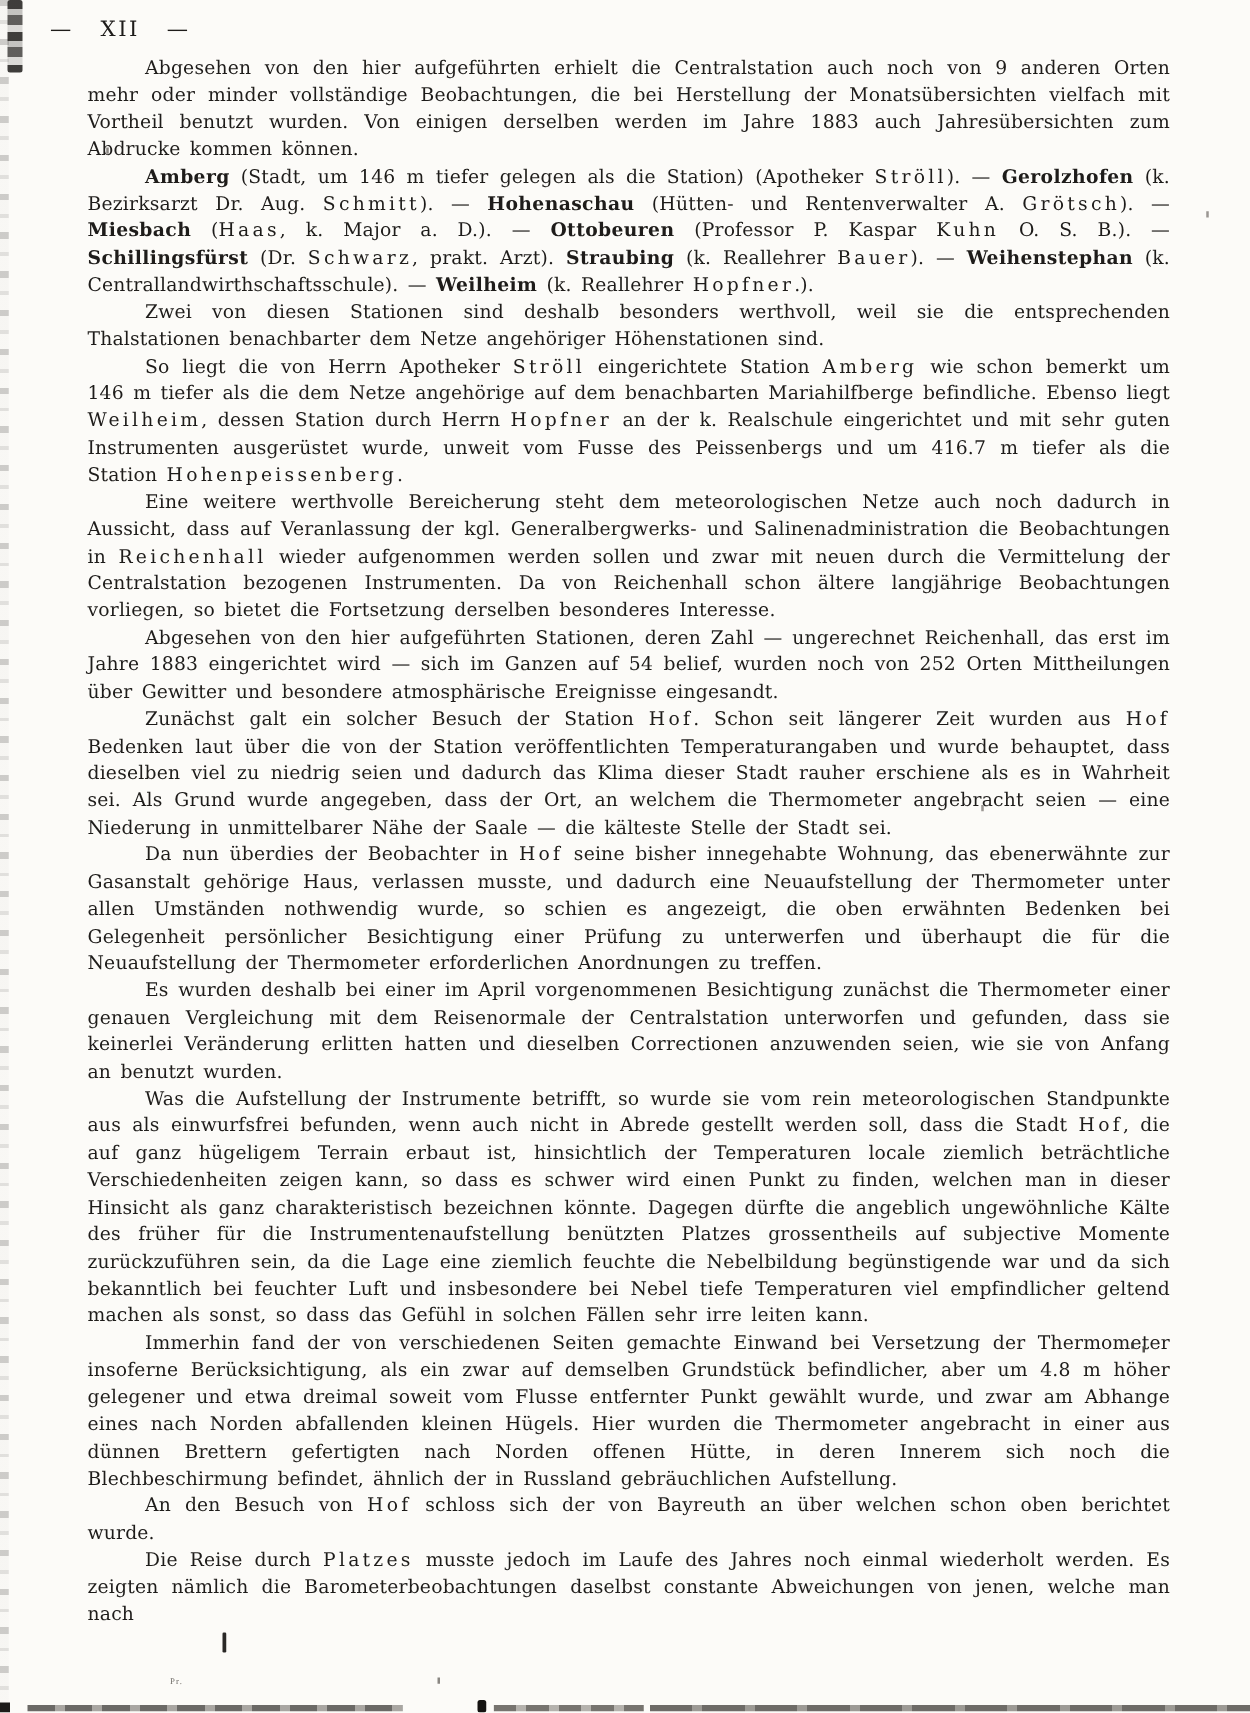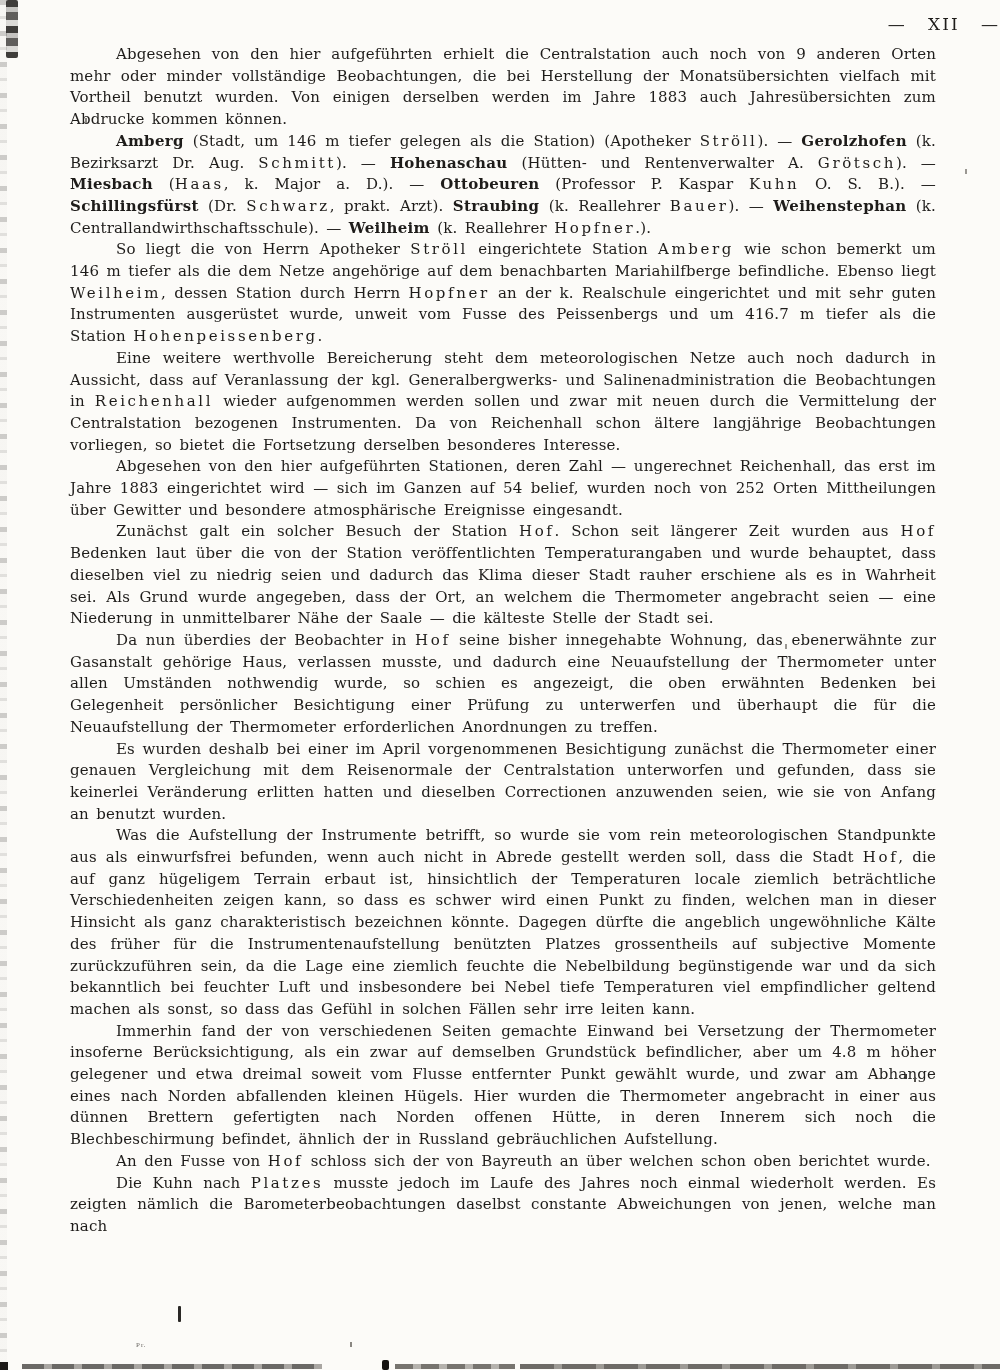--- a/index.html
+++ b/index.html
@@ -7,21 +7,21 @@
     width: 1000px; height: 1370px;
     background: #fcfbf8;
     color: #1e1c1a;
     font-family: "DejaVu Serif", "Liberation Serif", serif;
     position: relative;
     overflow: hidden;
   }
   .page-number {
     position: absolute;
     top: 14px; left: 0; right: 0;
-    text-align: right;
+    text-align: left;
     font-size: 17px;
     letter-spacing: 2px;
     word-spacing: 14px;
     color: #1e1c1a;
     margin-left: 40px;
   }
   .text-block {
     position: absolute;
     top: 44px; left: 70px;
     width: 866px;
@@ -74,30 +74,31 @@
   }
 </style>
 </head>
 <body>
 
 <div class="page-number">—  XII  —</div>
 
 <main class="text-block">
     <p class="para"><span>Abgesehen von den hier aufgeführten erhielt die Centralstation auch noch von 9 anderen Orten mehr oder minder vollständige Beobachtungen, die bei Herstellung der Monatsübersichten vielfach mit Vortheil benutzt wurden.  Von einigen derselben werden im Jahre 1883 auch Jahresübersichten zum Abdrucke kommen können.</span></p>
     <p class="para"><span class="seg-bold">Amberg</span><span> (Stadt, um 146 m tiefer gelegen als die Station) (Apotheker </span><span class="seg-spaced">Ströll</span><span>).  —  </span><span class="seg-bold">Gerolzhofen</span><span> (k. Bezirksarzt Dr. Aug. </span><span class="seg-spaced">Schmitt</span><span>).  —  </span><span class="seg-bold">Hohenaschau</span><span> (Hütten- und Rentenverwalter A. </span><span class="seg-spaced">Grötsch</span><span>).  —  </span><span class="seg-bold">Miesbach</span><span> (</span><span class="seg-spaced">Haas</span><span>, k. Major a. D.).  —  </span><span class="seg-bold">Ottobeuren</span><span> (Professor P. Kaspar </span><span class="seg-spaced">Kuhn</span><span> O. S. B.).  —  </span><span class="seg-bold">Schillingsfürst</span><span> (Dr. </span><span class="seg-spaced">Schwarz</span><span>, prakt. Arzt).  </span><span class="seg-bold">Straubing</span><span> (k. Reallehrer </span><span class="seg-spaced">Bauer</span><span>).  —  </span><span class="seg-bold">Weihenstephan</span><span> (k. Centrallandwirthschaftsschule).  —  </span><span class="seg-bold">Weilheim</span><span> (k. Reallehrer </span><span class="seg-spaced">Hopfner</span><span>.).</span></p>
+    <p class="para"><span>Zwei von diesen Stationen sind deshalb besonders werthvoll, weil sie die entsprechenden Thalstationen benachbarter dem Netze angehöriger Höhenstationen sind.</span></p>
     <p class="para"><span>So liegt die von Herrn Apotheker </span><span class="seg-spaced">Ströll</span><span> eingerichtete Station </span><span class="seg-spaced">Amberg</span><span> wie schon bemerkt um 146 m tiefer als die dem Netze angehörige auf dem benachbarten Mariahilfberge befindliche.  Ebenso liegt </span><span class="seg-spaced">Weilheim</span><span>, dessen Station durch Herrn </span><span class="seg-spaced">Hopfner</span><span> an der k. Realschule eingerichtet und mit sehr guten Instrumenten ausgerüstet wurde, unweit vom Fusse des Peissenbergs und um 416.7 m tiefer als die Station </span><span class="seg-spaced">Hohenpeissenberg</span><span>.</span></p>
     <p class="para"><span>Eine weitere werthvolle Bereicherung steht dem meteorologischen Netze auch noch dadurch in Aussicht, dass auf Veranlassung der kgl. Generalbergwerks- und Salinenadministration die Beobachtungen in </span><span class="seg-spaced">Reichenhall</span><span> wieder aufgenommen werden sollen und zwar mit neuen durch die Vermittelung der Centralstation bezogenen Instrumenten.  Da von Reichenhall schon ältere langjährige Beobachtungen vorliegen, so bietet die Fortsetzung derselben besonderes Interesse.</span></p>
     <p class="para"><span>Abgesehen von den hier aufgeführten Stationen, deren Zahl — ungerechnet Reichenhall, das erst im Jahre 1883 eingerichtet wird — sich im Ganzen auf 54 belief, wurden noch von 252 Orten Mittheilungen über Gewitter und besondere atmosphärische Ereignisse eingesandt.</span></p>
     <p class="para"><span>Zunächst galt ein solcher Besuch der Station </span><span class="seg-spaced">Hof</span><span>.  Schon seit längerer Zeit wurden aus </span><span class="seg-spaced">Hof</span><span> Bedenken laut über die von der Station veröffentlichten Temperaturangaben und wurde behauptet, dass dieselben viel zu niedrig seien und dadurch das Klima dieser Stadt rauher erschiene als es in Wahrheit sei.  Als Grund wurde angegeben, dass der Ort, an welchem die Thermometer angebracht seien — eine Niederung in unmittelbarer Nähe der Saale — die kälteste Stelle der Stadt sei.</span></p>
     <p class="para"><span>Da nun überdies der Beobachter in </span><span class="seg-spaced">Hof</span><span> seine bisher innegehabte Wohnung, das ebenerwähnte zur Gasanstalt gehörige Haus, verlassen musste, und dadurch eine Neuaufstellung der Thermometer unter allen Umständen nothwendig wurde, so schien es angezeigt, die oben erwähnten Bedenken bei Gelegenheit persönlicher Besichtigung einer Prüfung zu unterwerfen und überhaupt die für die Neuaufstellung der Thermometer erforderlichen Anordnungen zu treffen.</span></p>
     <p class="para"><span>Es wurden deshalb bei einer im April vorgenommenen Besichtigung zunächst die Thermometer einer genauen Vergleichung mit dem Reisenormale der Centralstation unterworfen und gefunden, dass sie keinerlei Veränderung erlitten hatten und dieselben Correctionen anzuwenden seien, wie sie von Anfang an benutzt wurden.</span></p>
     <p class="para"><span>Was die Aufstellung der Instrumente betrifft, so wurde sie vom rein meteorologischen Standpunkte aus als einwurfsfrei befunden, wenn auch nicht in Abrede gestellt werden soll, dass die Stadt </span><span class="seg-spaced">Hof</span><span>, die auf ganz hügeligem Terrain erbaut ist, hinsichtlich der Temperaturen locale ziemlich beträchtliche Verschiedenheiten zeigen kann, so dass es schwer wird einen Punkt zu finden, welchen man in dieser Hinsicht als ganz charakteristisch bezeichnen könnte.  Dagegen dürfte die angeblich ungewöhnliche Kälte des früher für die Instrumentenaufstellung benützten Platzes grossentheils auf subjective Momente zurückzuführen sein, da die Lage eine ziemlich feuchte die Nebelbildung begünstigende war und da sich bekanntlich bei feuchter Luft und insbesondere bei Nebel tiefe Temperaturen viel empfindlicher geltend machen als sonst, so dass das Gefühl in solchen Fällen sehr irre leiten kann.</span></p>
     <p class="para"><span>Immerhin fand der von verschiedenen Seiten gemachte Einwand bei Versetzung der Thermometer insoferne Berücksichtigung, als ein zwar auf demselben Grundstück befindlicher, aber um 4.8 m höher gelegener und etwa dreimal soweit vom Flusse entfernter Punkt gewählt wurde, und zwar am Abhange eines nach Norden abfallenden kleinen Hügels.  Hier wurden die Thermometer angebracht in einer aus dünnen Brettern gefertigten nach Norden offenen Hütte, in deren Innerem sich noch die Blechbeschirmung befindet, ähnlich der in Russland gebräuchlichen Aufstellung.</span></p>
-    <p class="para"><span>An den Fusse von </span><span class="seg-spaced">Hof</span><span> schloss sich der von Bayreuth an über welchen schon oben berichtet wurde.</span></p>
-    <p class="para"><span>Die Kuhn nach </span><span class="seg-spaced">Platzes</span><span> musste jedoch im Laufe des Jahres noch einmal wiederholt werden.  Es zeigten nämlich die Barometerbeobachtungen daselbst constante Abweichungen von jenen, welche man nach</span></p>
+    <p class="para"><span>An den Besuch von </span><span class="seg-spaced">Hof</span><span> schloss sich der von Bayreuth an über welchen schon oben berichtet wurde.</span></p>
+    <p class="para"><span>Die Reise durch </span><span class="seg-spaced">Platzes</span><span> musste jedoch im Laufe des Jahres noch einmal wiederholt werden.  Es zeigten nämlich die Barometerbeobachtungen daselbst constante Abweichungen von jenen, welche man nach</span></p>
   </main>
 
 <div class="edge-left"></div>
 <div class="corner-blob"></div>
 <div class="bottom-strip strip-a"></div>
 <div class="bottom-strip strip-b"></div>
 <div class="bottom-strip strip-c"></div>
 <div class="bottom-strip strip-d"></div>
 <div class="bottom-strip strip-e"></div>
 <div class="mark-tick"></div>

